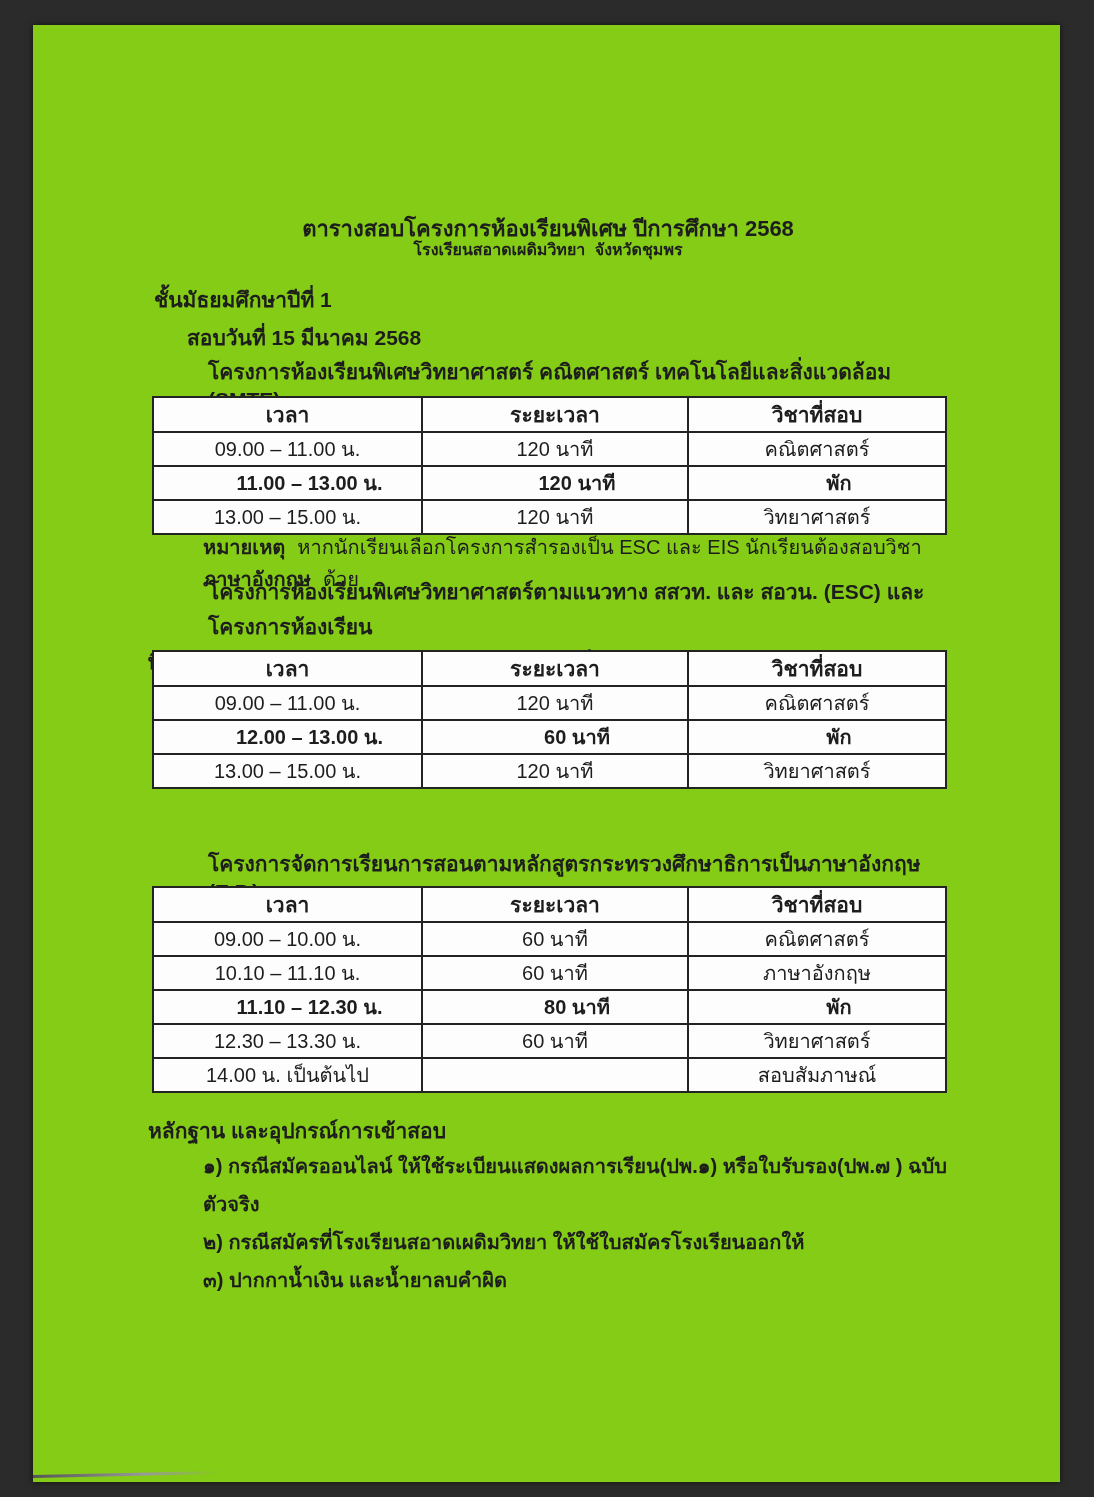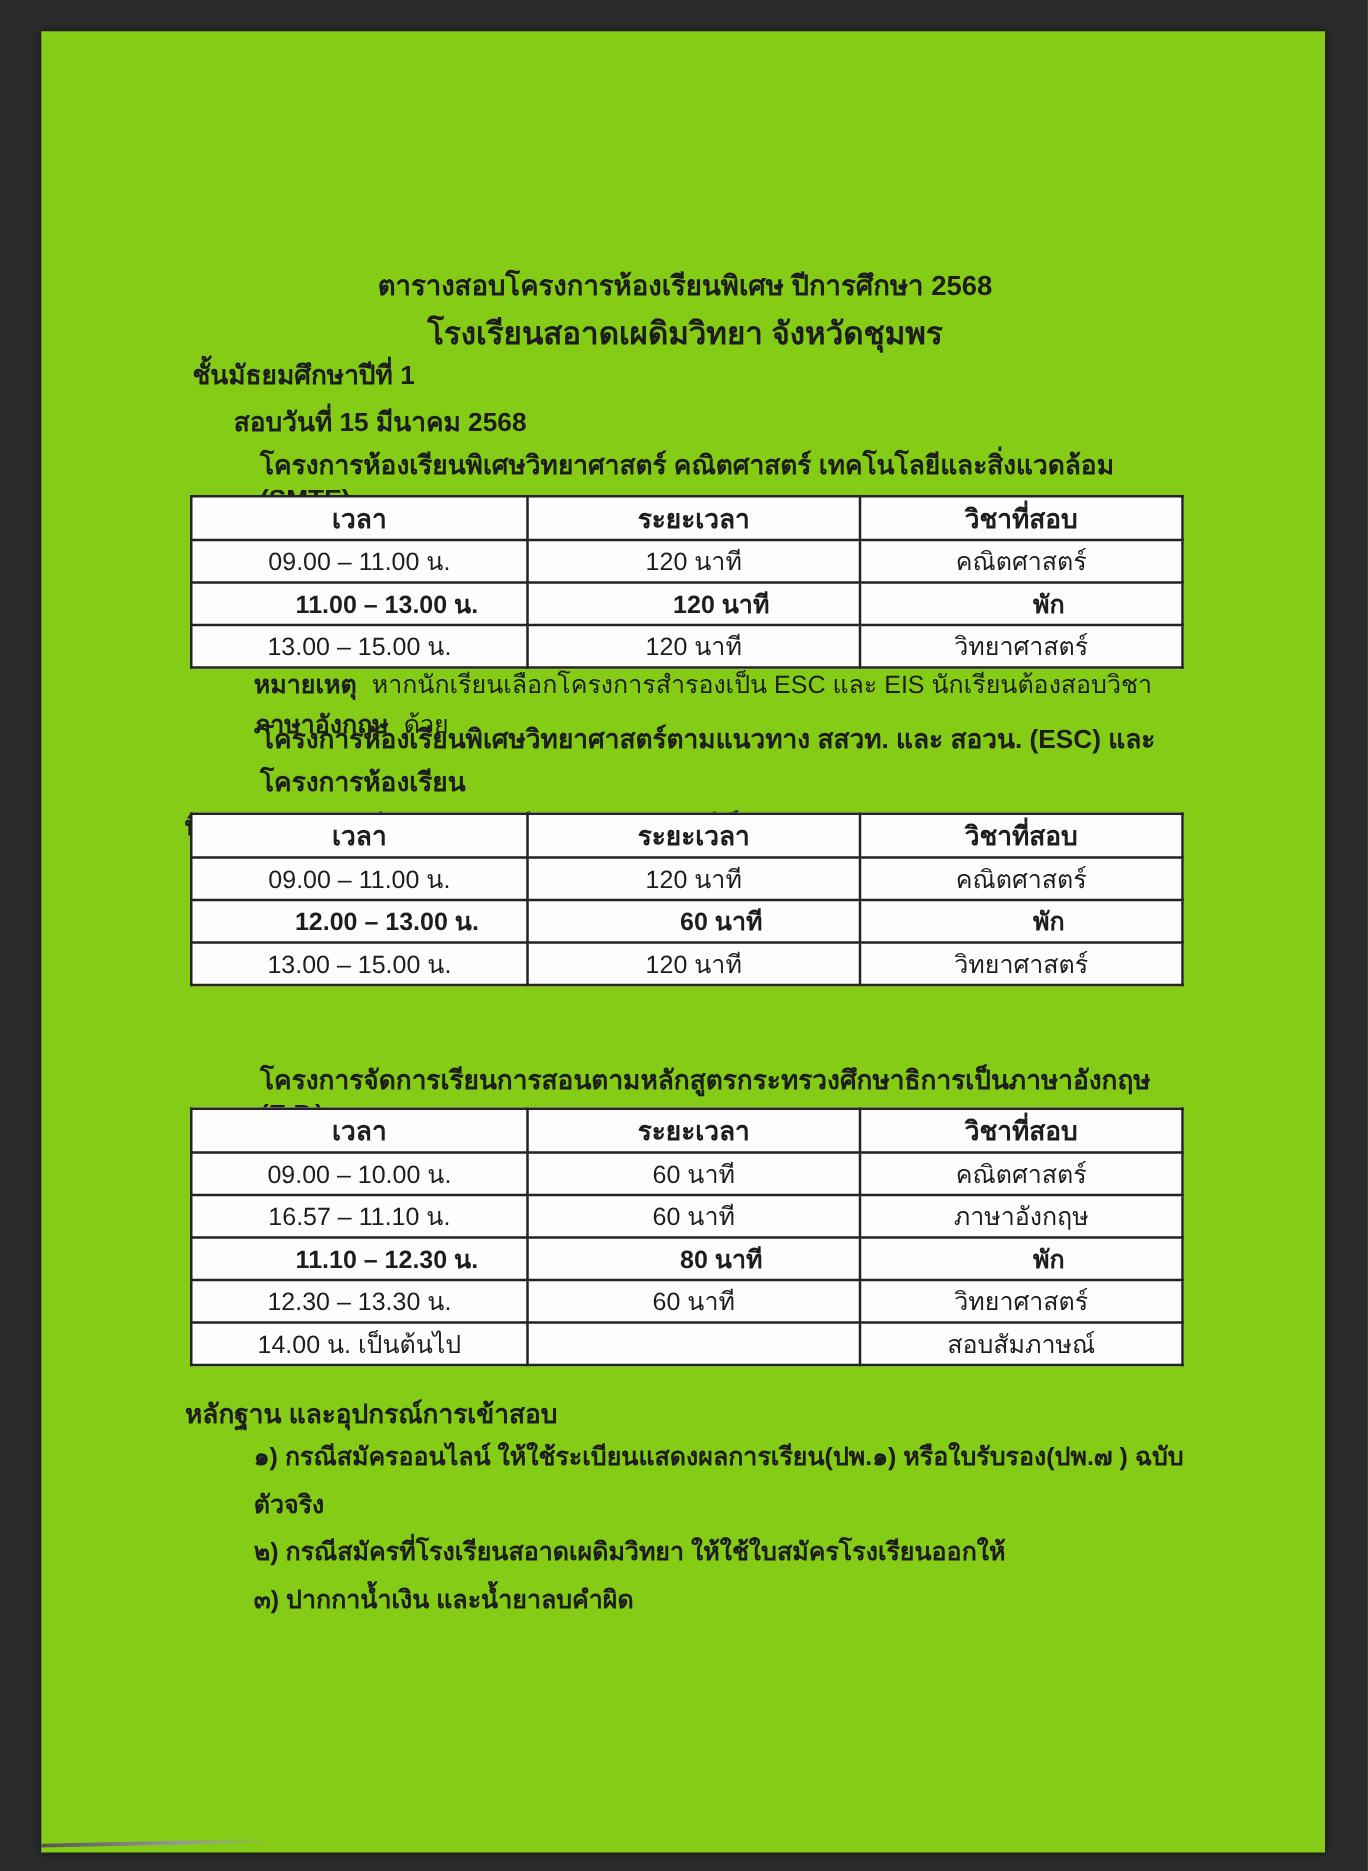--- a/index.html
+++ b/index.html
@@ -17,21 +17,21 @@
     background: #84cc16;
     box-shadow: 0 0 6px rgba(0,0,0,.6);
   }
   .content { position: absolute; left: 115px; top: 0; width: 800px; }
 
   .abs { position: absolute; }
   .center { width: 100%; text-align: center; }
   .b { font-weight: bold; }
 
   .doc-title   { top: 186px; font-size: 22px; line-height: 36px; }
-  .school-name { top: 224px; font-size: 25px; line-height: 36px; }
+  .school-name { top: 208px; font-size: 16px; line-height: 36px; font-family: Liberation Mono, monospace; }
   .grade       { top: 258px; left: 6px;  font-size: 21px; }
   .exam-date   { top: 296px; left: 39px; font-size: 21px; }
   .h-smte      { top: 330px; left: 60px; font-size: 21px; }
   .note        { top: 506px; left: 55px; font-size: 20px; width: 740px; }
   .note strong { margin-right: 12px; }
   .h-esceis    { top: 549px; font-size: 21px; line-height: 35px; width: 800px; }
   .h-esceis .l1{ padding-left: 60px; display: block; }
   .h-esceis .l2{ display: block; }
   .h-ep        { top: 822px; left: 60px; font-size: 21px; }
   .h-evidence  { top: 1089px; left: 0;  font-size: 21px; }
@@ -161,21 +161,21 @@
             <th>วิชาที่สอบ</th>
           </tr>
         </thead>
         <tbody>
           <tr>
             <td>09.00 – 10.00 น.</td>
             <td>60 นาที</td>
             <td>คณิตศาสตร์</td>
           </tr>
           <tr>
-            <td>16.57 – 11.10 น.</td>
+            <td>10.10 – 11.10 น.</td>
             <td>60 นาที</td>
             <td>ภาษาอังกฤษ</td>
           </tr>
           <tr class="bold-row">
             <td>11.10 – 12.30 น.</td>
             <td>80 นาที</td>
             <td>พัก</td>
           </tr>
           <tr>
             <td>12.30 – 13.30 น.</td>

